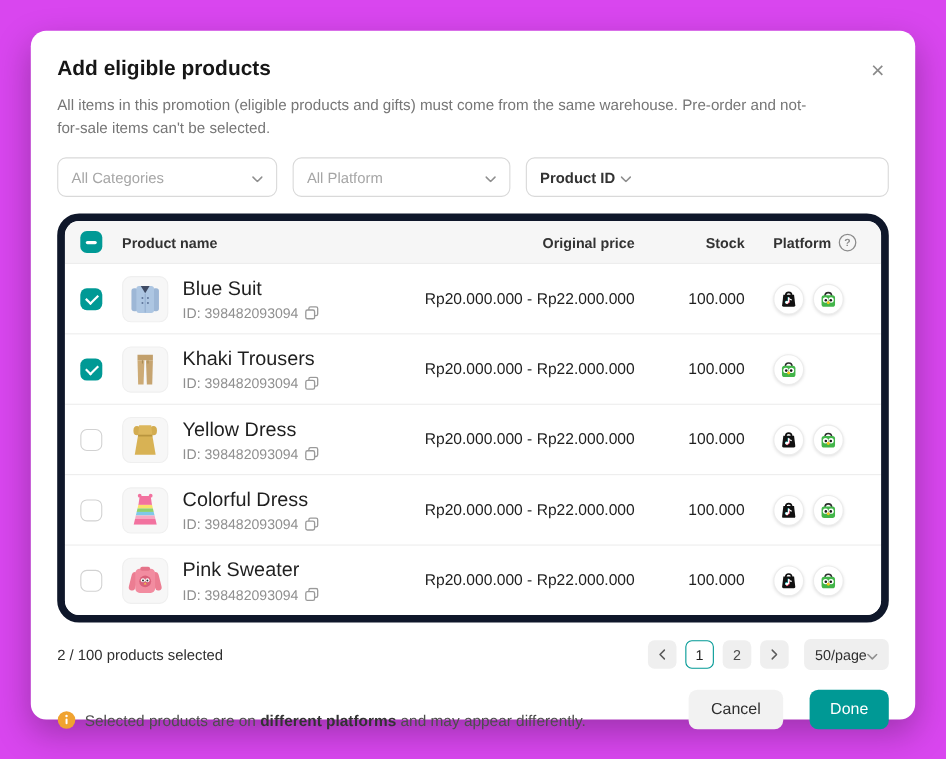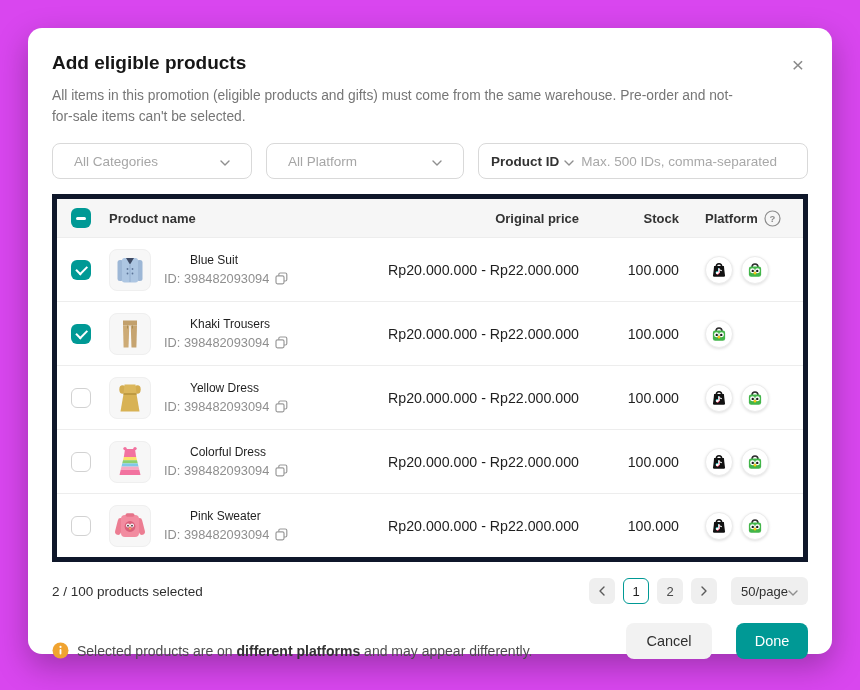--- a/index.html
+++ b/index.html
@@ -7,45 +7,45 @@
   .stage { width:860px; height:690px; background:#d946ef; position:relative; overflow:hidden; }
   .modal { position:absolute; left:28px; top:28px; width:804px; height:626px; background:#fff;
            border-radius:14px; box-shadow:0 12px 32px rgba(0,0,0,.28); padding:24px 24px 22px; }
   .modal-head { display:flex; justify-content:space-between; align-items:flex-start; }
   .title { font-size:19px; font-weight:700; color:#161616; }
   .close-btn { border:none; background:none; font-size:21px; line-height:1; color:#8a8a8a; cursor:pointer; padding:2px 4px; }
   .desc { margin-top:9px; font-size:13.8px; line-height:1.5; color:#767676; padding-right:64px; }
 
   .filters { display:flex; gap:14px; margin-top:16px; }
   .select { width:200px; height:36px; border:1px solid #d9d9d9; border-radius:8px; background:#fff;
-            display:flex; align-items:center; justify-content:space-between; padding:0 21px;
+            display:flex; align-items:center; justify-content:space-between; padding:0 12px;
             font-size:13.5px; color:#a6a6a6; cursor:pointer; }
   .select.w2 { width:198px;gap:40px; }
   .idfield { flex:1; height:36px; border:1px solid #d9d9d9; border-radius:8px; display:flex;
              align-items:center; gap:7px; padding:8px 12px; }
   .idlabel { font-size:13.5px; font-weight:600; color:#333; cursor:pointer; display:flex; align-items:center; gap:5px; }
   .idfield input { border:none; outline:none; flex:1; font-size:13.5px; color:#333; min-width:0; background:transparent; }
   .idfield input::placeholder { color:#a8a8a8; }
 
-  .table { margin-top:15px; border:5px solid #0f172a; border-radius:0; overflow:hidden; }
+  .table { margin-top:15px; border:7px solid #0f172a; border-radius:20px; overflow:hidden; }
   .thead, .trow { display:grid; grid-template-columns:30px 1fr 200px 100px 110px; align-items:center; padding:0 14px; }
   .thead { height:38px; background:#f6f6f6; font-size:13px; font-weight:700; color:#333; }
   .trow { height:64px; border-top:1px solid #ededed; background:#fff; }
   .col-right { text-align:right; }
   .col-platform-h { display:flex; align-items:center; gap:6px; padding-left:26px; }
   .checkbox { width:20px; height:20px; border-radius:6px; display:flex; align-items:center; justify-content:center; cursor:pointer; }
   .checkbox.indeterminate, .checkbox.checked { background:#009995; }
   .checkbox.indeterminate::after { content:''; width:10px; height:2.4px; border-radius:2px; background:#fff; }
   .checkbox.checked::after { content:''; width:9px; height:4.5px; border-left:2.2px solid #fff; border-bottom:2.2px solid #fff;
                              transform:rotate(-45deg) translate(1px,-1px); }
   .checkbox.unchecked { background:#fff; border:1.5px solid #d2d2d2; }
   .prod-cell { display:flex; align-items:center; gap:13px; padding-left:8px; }
   .prod-img { width:42px; height:42px; border-radius:8px; background:#f7f7f7; border:1px solid #efefef;
               display:flex; align-items:center; justify-content:center; }
-  .prod-name { font-size:12px; color:#1f1f1f; margin-bottom:4px;margin-left:26px; }
+  .prod-name { font-size:18px; color:#1f1f1f; margin-bottom:4px; }
   .prod-id { font-size:12.8px; color:#8f8f8f; display:flex; align-items:center; gap:6px; }
   .copy-btn { display:flex; cursor:pointer; }
   .price-cell, .stock-cell { font-size:14.2px; color:#1f1f1f; text-align:right; }
   .plat-cell { display:flex; gap:8px; padding-left:26px; }
   .picon { width:28px; height:28px; border-radius:50%; background:#fff; border:1px solid #ececec;
            box-shadow:0 1px 3px rgba(0,0,0,.12); display:flex; align-items:center; justify-content:center; }
 
   .tfoot { display:flex; justify-content:space-between; align-items:center; margin-top:15px; }
   .summary { font-size:13.5px; color:#2f2f2f; }
   .pager { display:flex; align-items:center; gap:8px; }
@@ -93,21 +93,20 @@
       </div>
       <div class="idfield">
         <span class="idlabel">
           <span>Product ID</span>
           <span class="chev">
   <svg width="10" height="6" viewBox="0 0 10 6">
                 <path d="M1 1 L5 5 L9 1" stroke="#8f8f8f" stroke-width="1.4" fill="none" stroke-linecap="round" stroke-linejoin="round"></path>
               </svg>
 </span>
         </span>
-        <input placeholder="Max. 500 IDs, comma-separated" style="">
       </div>
     </div>
 
     <div class="table">
       <div class="thead">
         <div>
             <span class="checkbox indeterminate"></span>
           </div>
         <div style="padding-left:8px;">Product name</div>
         <div class="col-right">Original price</div>

